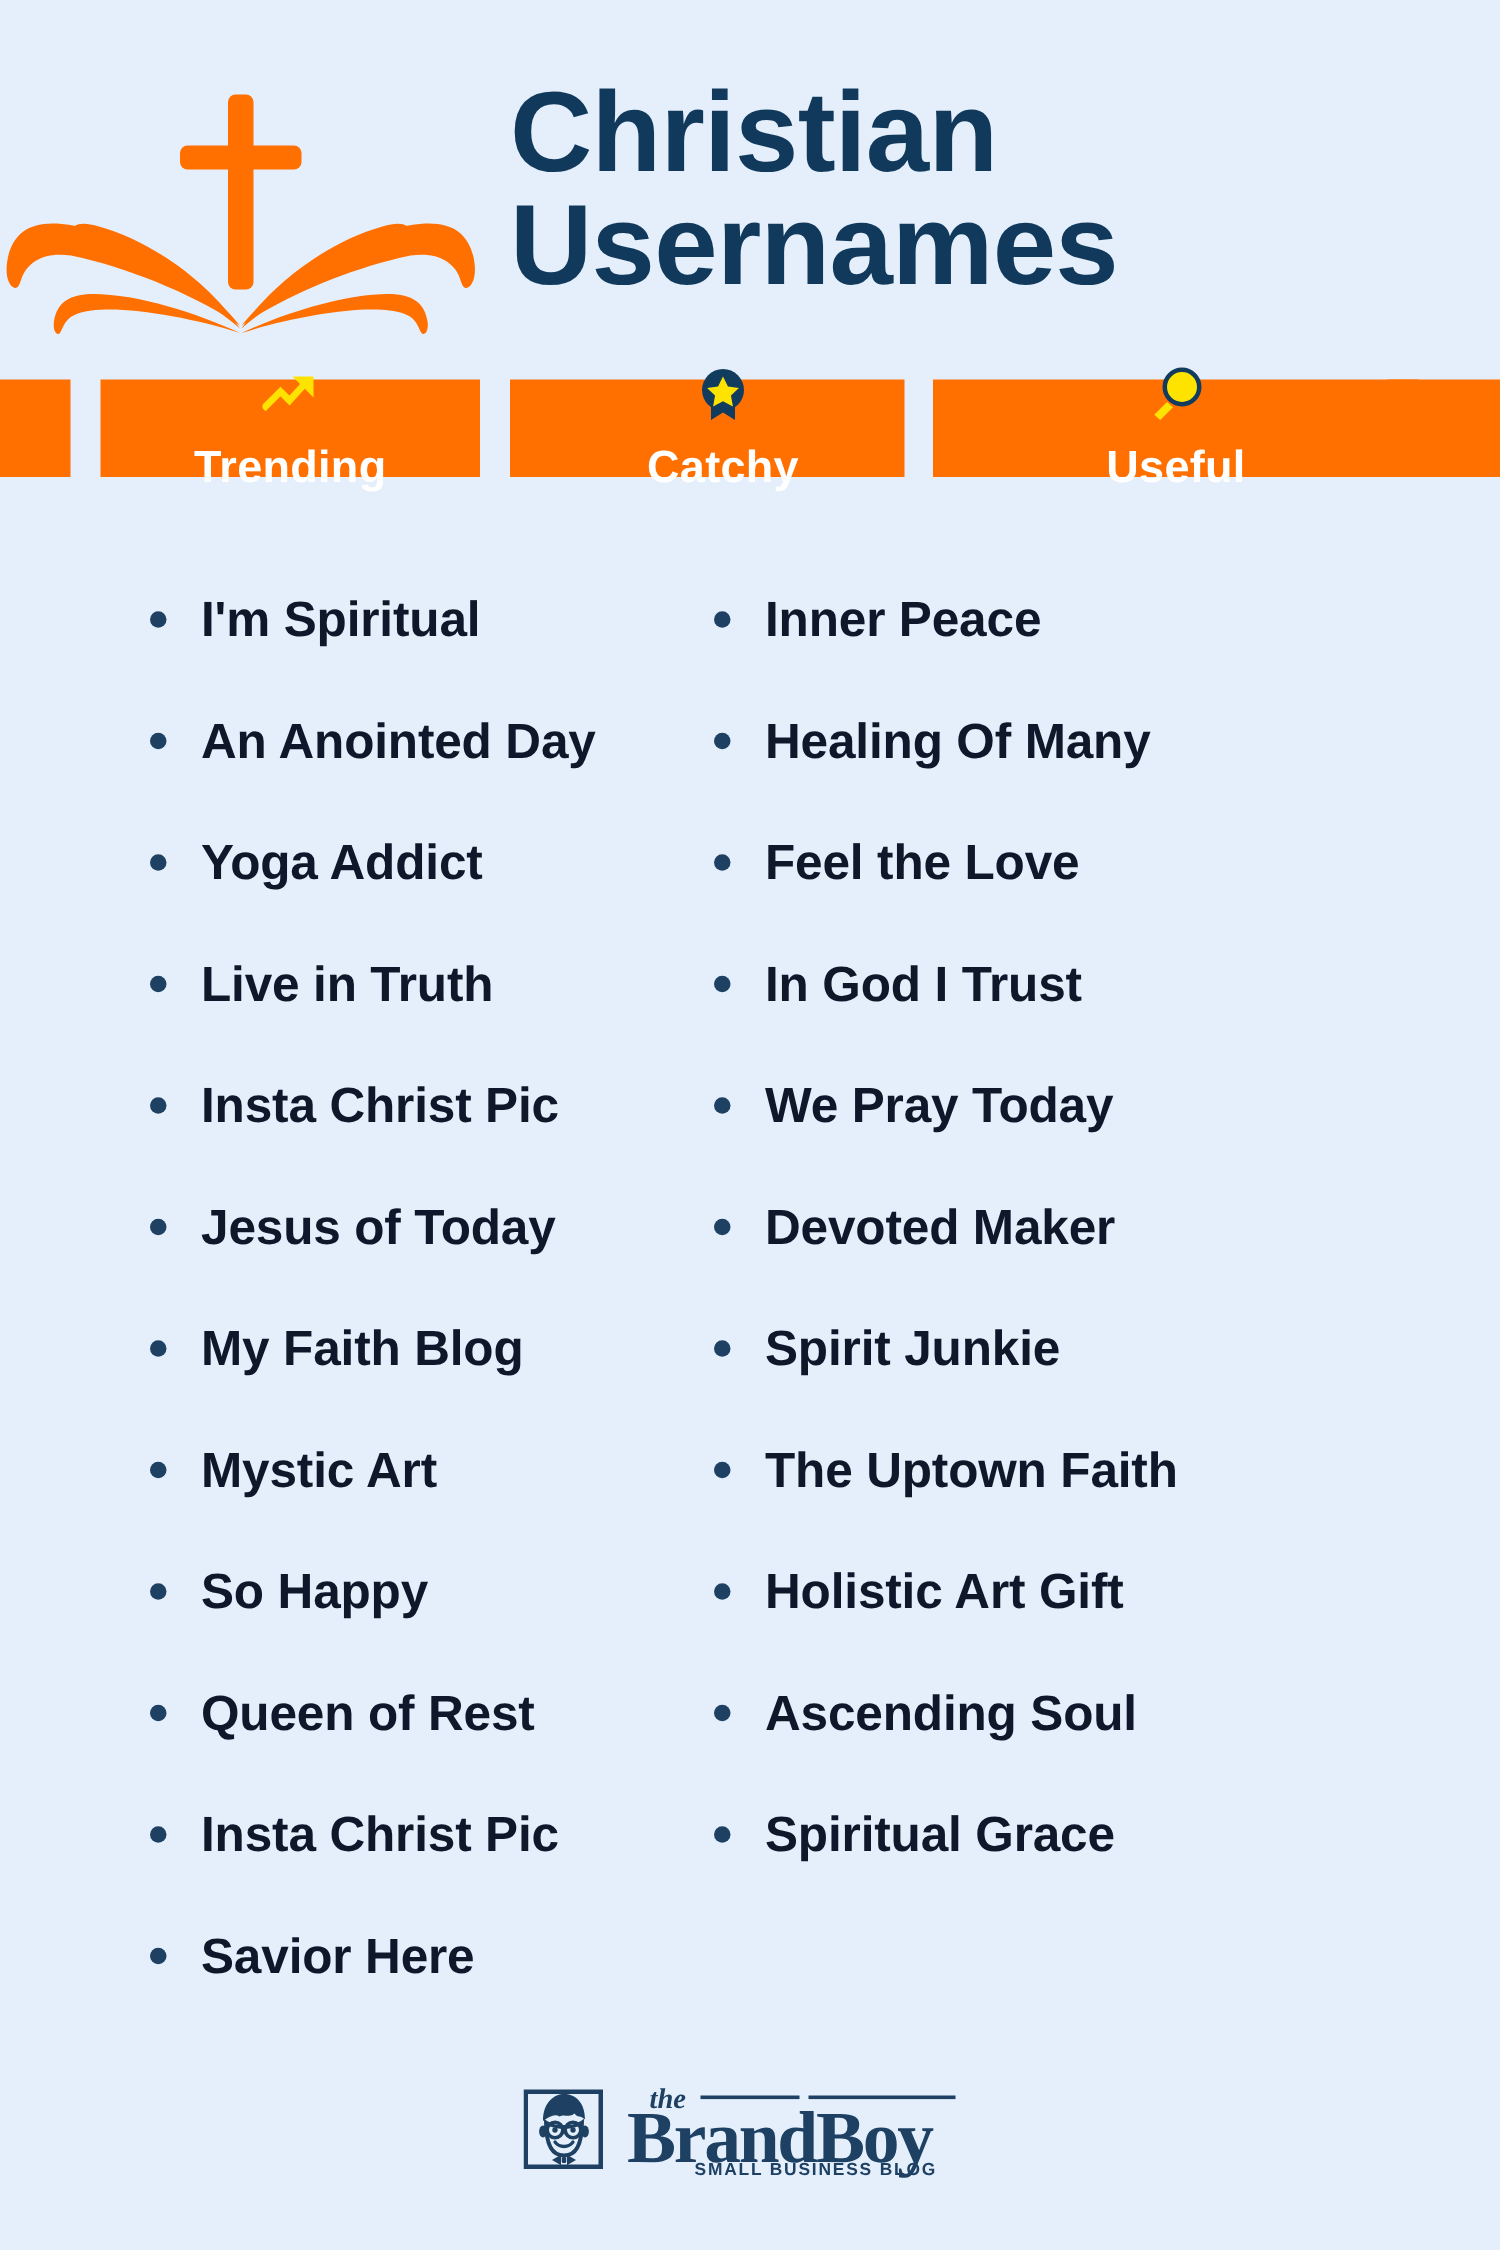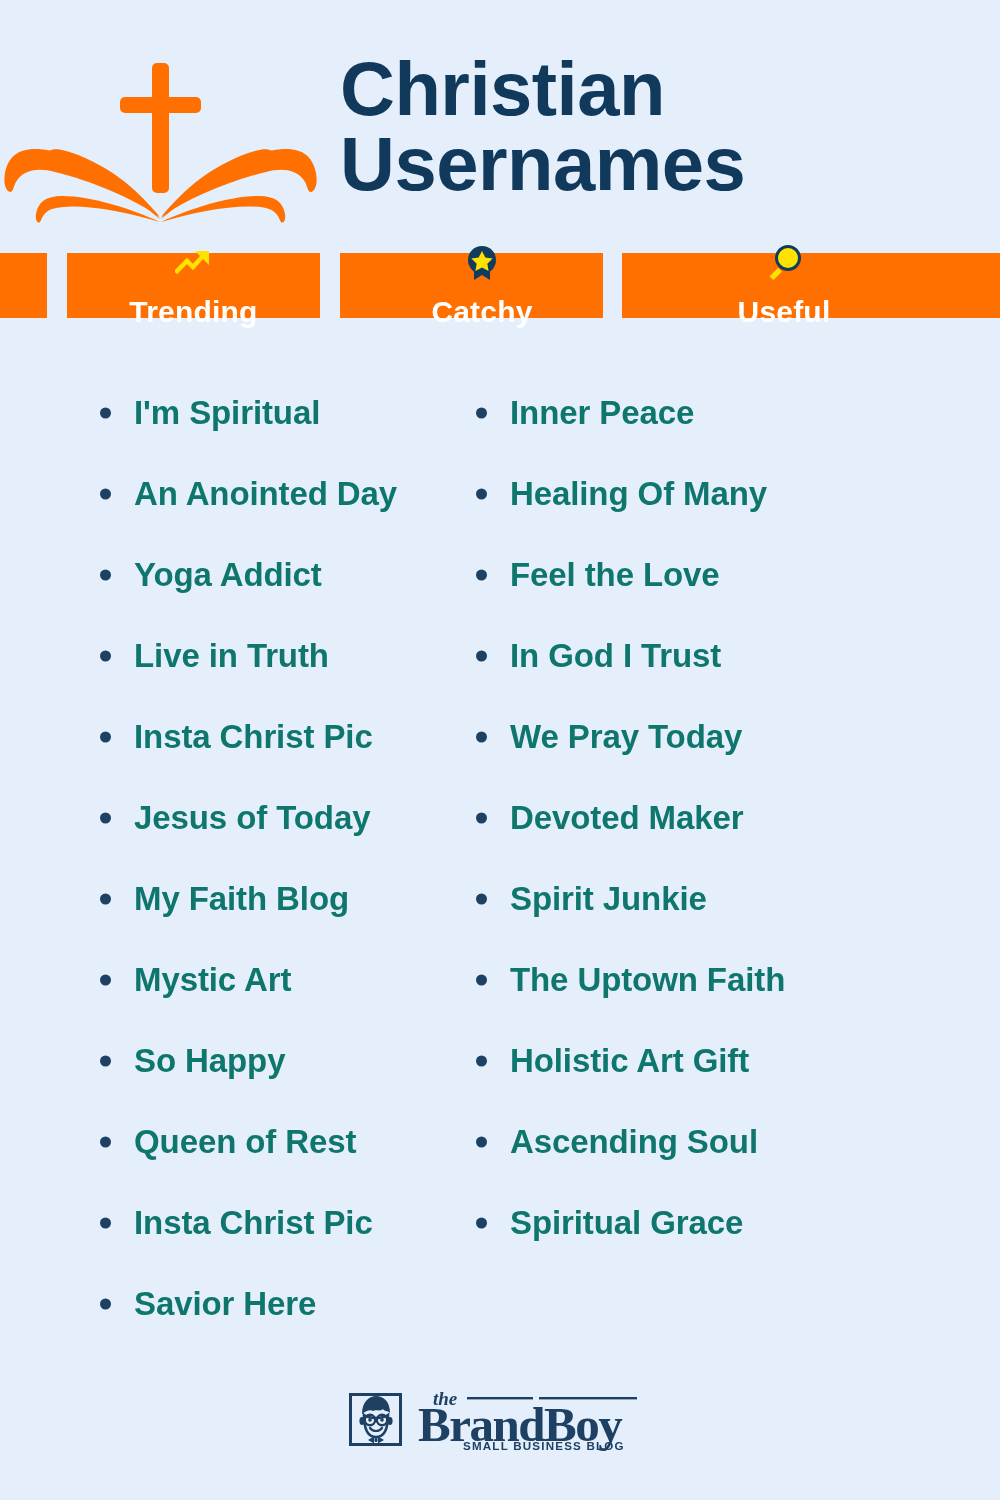--- a/index.html
+++ b/index.html
@@ -115,21 +115,21 @@
     padding: 0;
   }
   .name-item {
     position: relative;
     height: 81px;
     display: flex;
     align-items: center;
     padding-left: 42px;
     font-size: 33px;
     font-weight: 700;
-    color: #0f766e;
+    color: #0f172a;
     letter-spacing: -0.1px;
     white-space: nowrap;
   }
   .name-item::before {
     content: "";
     position: absolute;
     left: 8px;
     top: 50%;
     transform: translateY(-50%);
     width: 11px;

